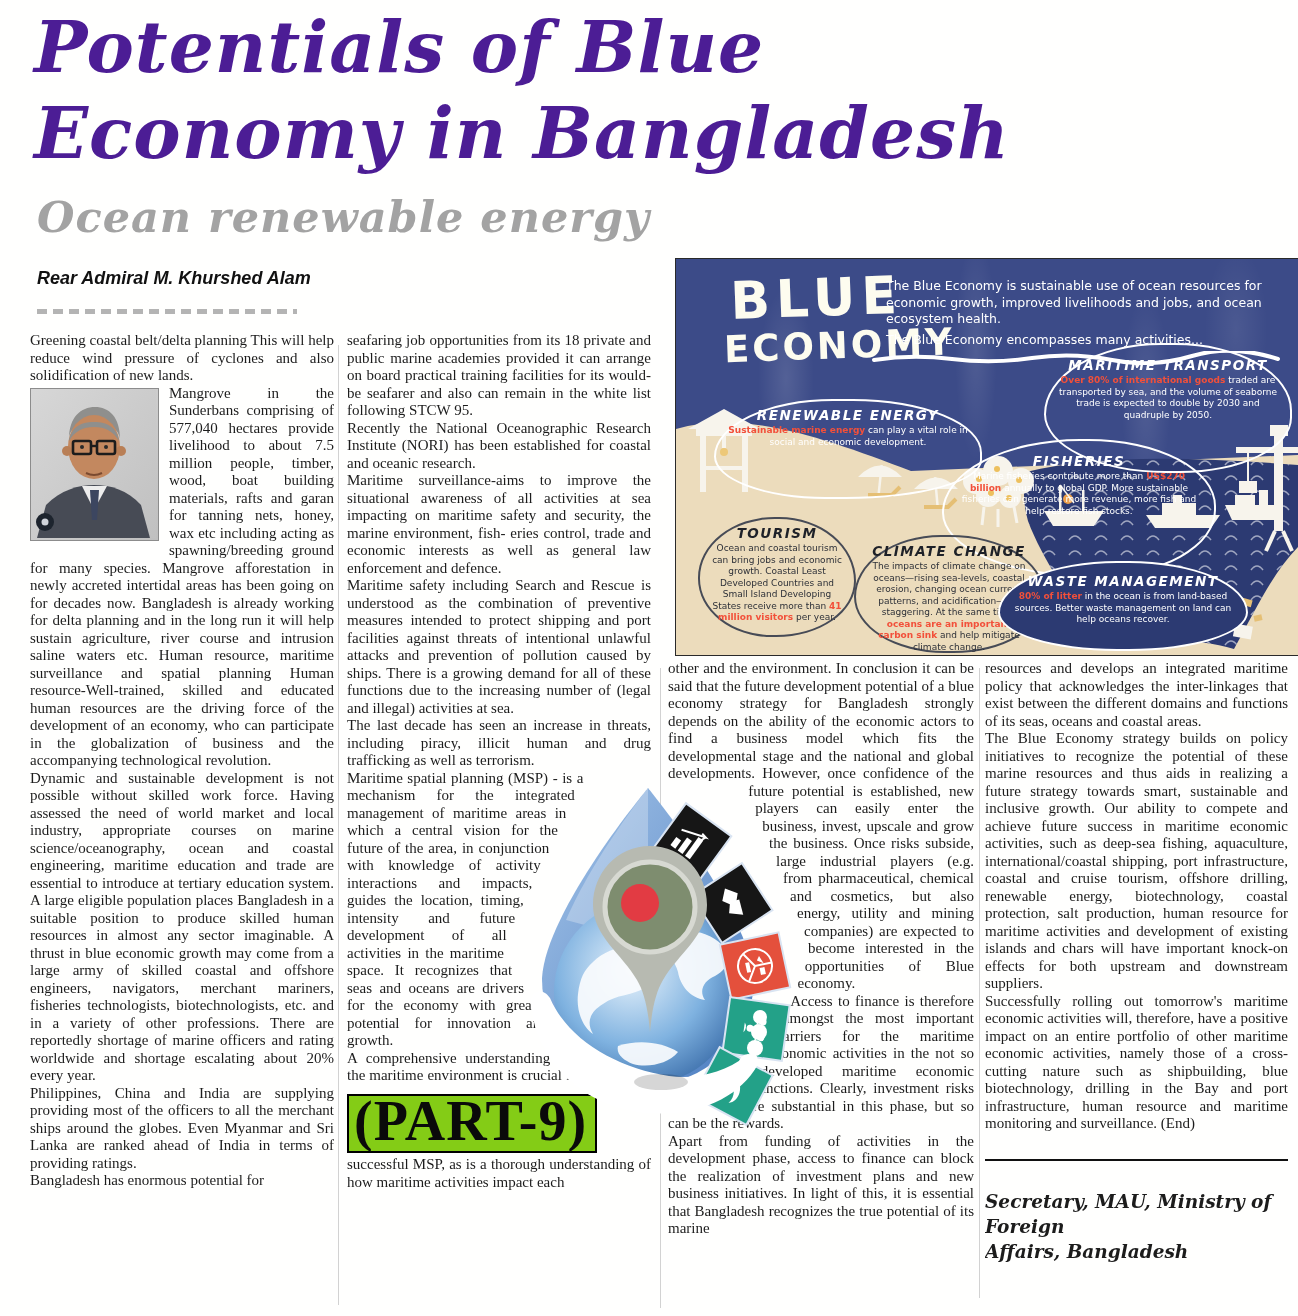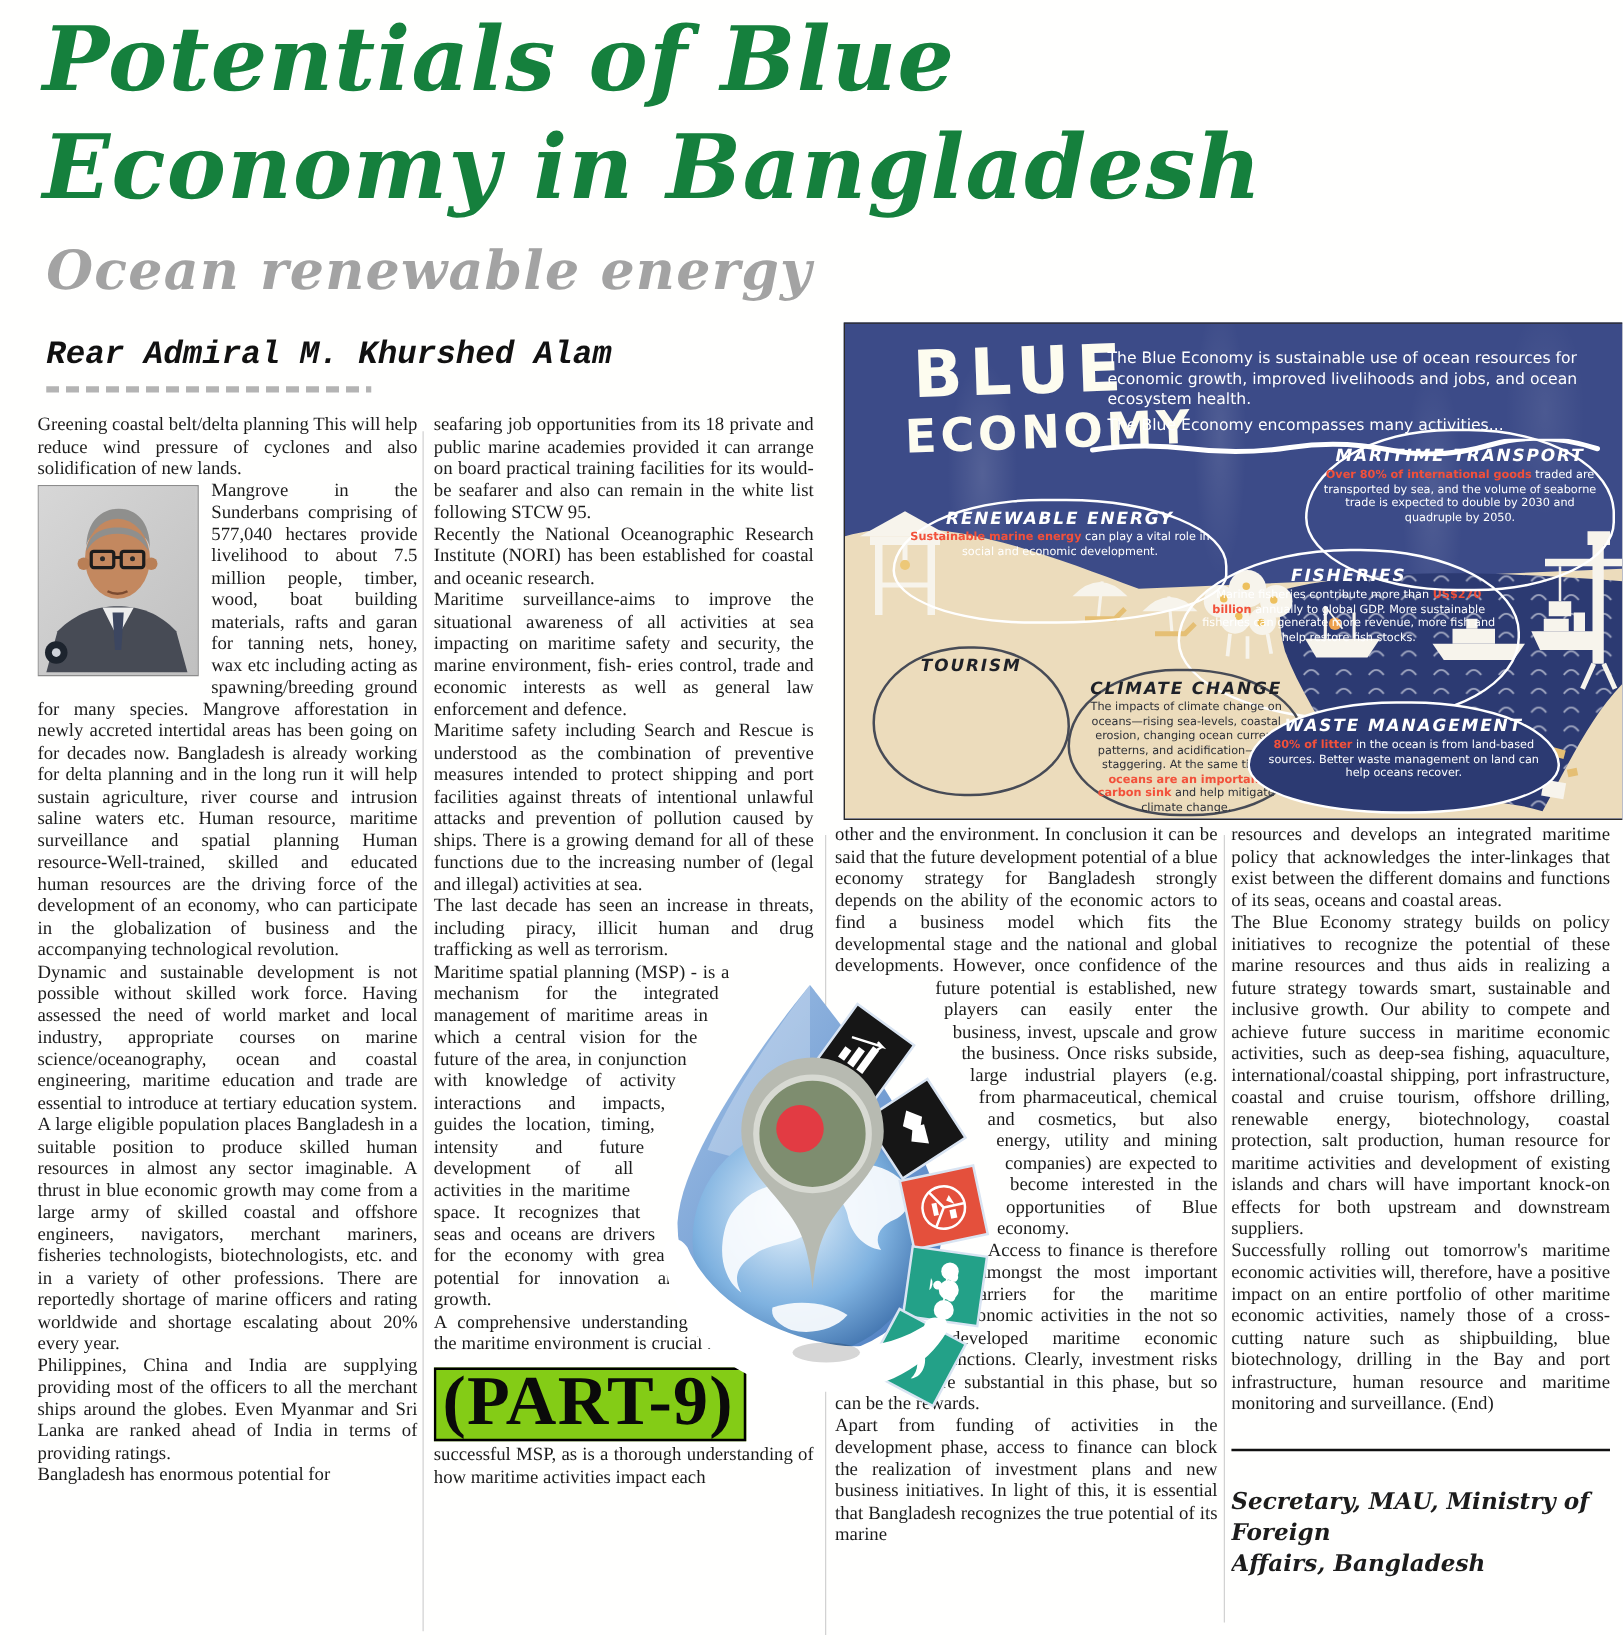--- a/index.html
+++ b/index.html
@@ -1,25 +1,25 @@
 <!DOCTYPE html>
 <html lang="en"><head>
 <meta charset="utf-8">
 <style>
   html,body{margin:0;padding:0;background:#fff;}
   #page{position:relative;width:1298px;height:1316px;background:#fffffe;overflow:hidden;
         font-family:"Liberation Serif",serif;color:#1b1b1b;}
   
   .title{position:absolute;left:34px;top:4px;font-family:"DejaVu Serif",serif;
-         font-style:italic;font-weight:700;font-size:71px;line-height:86px;color:#15803d;
+         font-style:italic;font-weight:700;font-size:71px;line-height:86px;color:#4c1d95;
          letter-spacing:1px;white-space:nowrap;}
   .subtitle{position:absolute;left:37px;top:192px;font-family:"DejaVu Serif",serif;
          font-style:italic;font-weight:700;font-size:43px;color:#a3a3a3;letter-spacing:1px;}
-  .byline{position:absolute;left:37px;top:268px;font-family:Liberation Mono, monospace;
-         font-style:italic;font-weight:700;font-size:26px;color:#111;text-align:center;}
+  .byline{position:absolute;left:37px;top:268px;font-family:Liberation Sans, sans-serif;
+         font-style:italic;font-weight:700;font-size:18px;color:#111;text-align:center;}
   .byline-dashes{position:absolute;left:37px;top:309px;width:260px;height:5px;
          background:repeating-linear-gradient(90deg,#b4b4b4 0 10px,transparent 10px 16px);}
   
   .col{position:absolute;top:332px;width:304px;height:982px;overflow:hidden;
        font-size:15px;line-height:17.5px;text-align:justify;color:#1c1c1c;}
   .col p{margin:0;}
   #col1{left:30px;}
   #col2{left:347px;}
   #col3{left:668px;top:660px;height:654px;width:306px;}
   #col4{left:985px;top:660px;height:654px;width:303px;}
@@ -250,20 +250,21 @@
     <div class="bubble" id="b-fish">
       <h4>FISHERIES</h4>
       <div class="bt"><span>Marine fisheries contribute more than </span><span class="hl">US$270 billion</span><span> annually to global GDP. More sustainable fisheries can generate more revenue, more fish and help restore fish stocks.</span></div>
     </div>
     <div class="bubble" id="b-trans">
       <h4>MARITIME TRANSPORT</h4>
       <div class="bt"><span class="hl">Over 80% of international goods</span><span> traded are transported by sea, and the volume of seaborne trade is expected to double by 2030 and quadruple by 2050.</span></div>
     </div>
     <div class="bubble dark" id="b-tour">
       <h4>TOURISM</h4>
+      <div class="bt"><span>Ocean and coastal tourism can bring jobs and economic growth. Coastal Least Developed Countries and Small Island Developing States receive more than </span><span class="hl">41 million visitors</span><span> per year.</span></div>
     </div>
     <div class="bubble dark" id="b-clim">
       <h4>CLIMATE CHANGE</h4>
       <div class="bt"><span>The impacts of climate change on oceans—rising sea-levels, coastal erosion, changing ocean current patterns, and acidification—are staggering. At the same time, </span><span class="hl">oceans are an important carbon sink</span><span> and help mitigate climate change.</span></div>
     </div>
     <div class="bubble navy" id="b-waste">
       <h4>WASTE MANAGEMENT</h4>
       <div class="bt"><span class="hl">80% of litter</span><span> in the ocean is from land-based sources. Better waste management on land can help oceans recover.</span></div>
     </div>
   </div>

